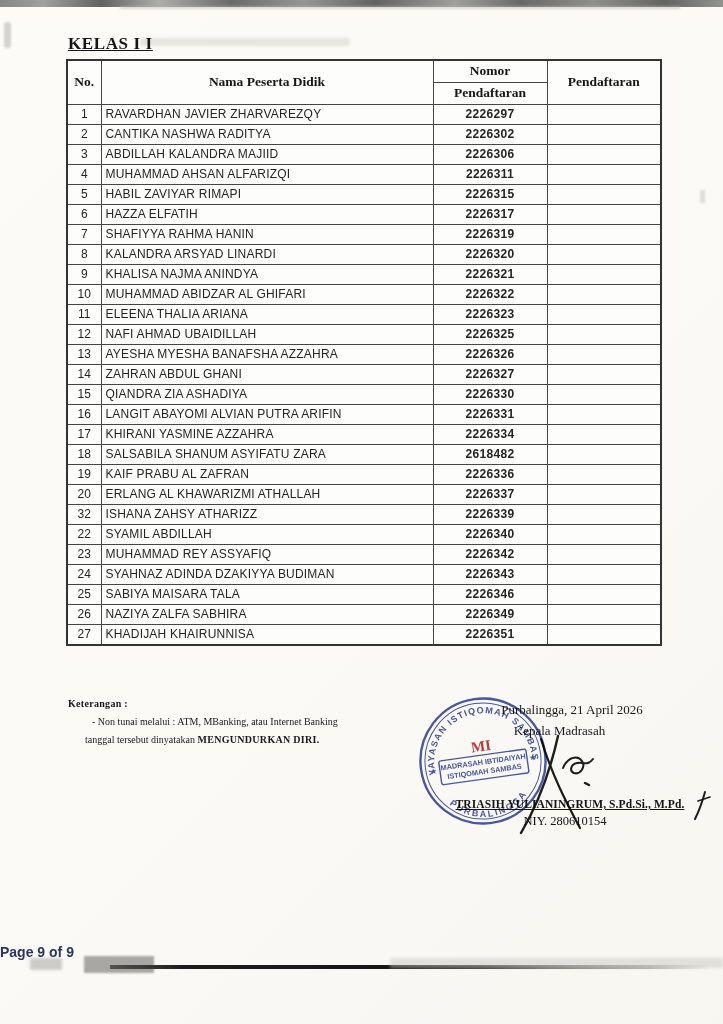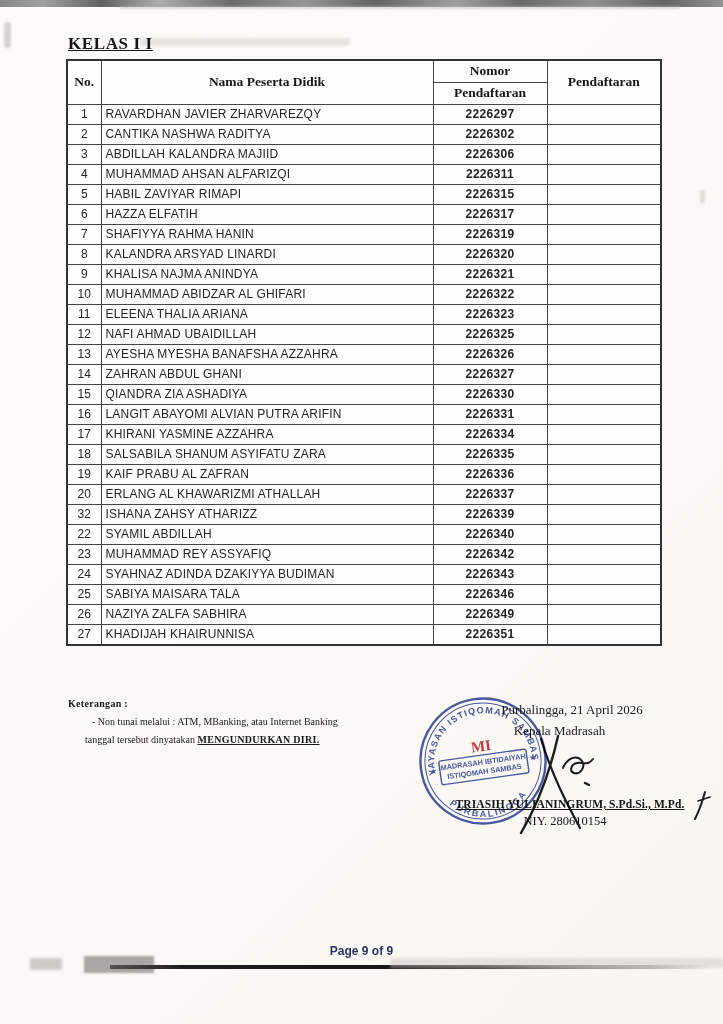--- a/index.html
+++ b/index.html
@@ -58,43 +58,43 @@
   td.c-name{letter-spacing:.2px;}
   td.c-reg{text-align:center;font-weight:bold;color:#1b1b1b;letter-spacing:.3px;}
   col.w-no{width:34px;} col.w-name{width:332px;} col.w-reg{width:114px;} col.w-ket{width:114px;}
 
   
   .notes{position:absolute;left:68px;top:695px;width:380px;font-size:10px;line-height:18px;color:#191919;}
   .notes .heading{font-weight:bold;letter-spacing:.3px;}
   .notes .ln{white-space:nowrap;}
   .ind1{padding-left:17px;} .ind2{padding-left:24px;} .ind3{padding-left:32px;}
   .b{font-weight:bold;}
-  .bu{font-weight:bold;text-decoration:underline;letter-spacing:.3px;}
+  .bu{font-weight:bold;letter-spacing:.3px;}
 
   
   .sig-place{position:absolute;left:452px;top:702px;width:240px;text-align:center;font-size:13px;color:#1a1a1a;}
   .sig-role{position:absolute;left:452px;top:723px;width:215px;text-align:center;font-size:13px;color:#1a1a1a;}
   .sig-name{
     position:absolute;left:420px;top:798px;width:300px;text-align:center;
     font-size:11.5px;font-weight:bold;text-decoration:underline;color:#141414;letter-spacing:.1px;
   }
   .sig-niy{position:absolute;left:430px;top:814px;width:270px;text-align:center;font-size:12.5px;color:#161616;}
 
   
   .stamp{
     position:absolute;left:416px;top:694px;width:134px;height:134px;
     mix-blend-mode:multiply;opacity:.92;
   }
   
   .scribble{position:absolute;left:0;top:0;width:723px;height:1024px;pointer-events:none;mix-blend-mode:multiply;}
 
   
   .page-footer{
-    position:absolute;left:0;top:944px;width:723px;text-align:center;
-    font-family:"Liberation Sans",sans-serif;font-size:12px;font-weight:bold;color:#2c3560;
+    position:absolute;left:0;top:944px;width:723px;text-align:left;
+    font-family:"Liberation Sans",sans-serif;font-size:14px;font-weight:bold;color:#2c3560;
   }
 </style>
 </head>
 <body>
 
 <div class="page">
 
   <div class="artifact art-top"></div>
   <div class="artifact art-top2"></div>
   <div class="artifact art-left"></div>
@@ -241,21 +241,21 @@
     <tr>
       <td class="c-no">17</td>
       <td class="c-name">KHIRANI YASMINE AZZAHRA</td>
       <td class="c-reg">2226334</td>
       <td class="c-note"></td>
     </tr>
 
     <tr>
       <td class="c-no">18</td>
       <td class="c-name">SALSABILA SHANUM ASYIFATU ZARA</td>
-      <td class="c-reg">2226335</td>
+      <td class="c-reg">2618482</td>
       <td class="c-note"></td>
     </tr>
 
     <tr>
       <td class="c-no">19</td>
       <td class="c-name">KAIF PRABU AL ZAFRAN</td>
       <td class="c-reg">2226336</td>
       <td class="c-note"></td>
     </tr>
 

